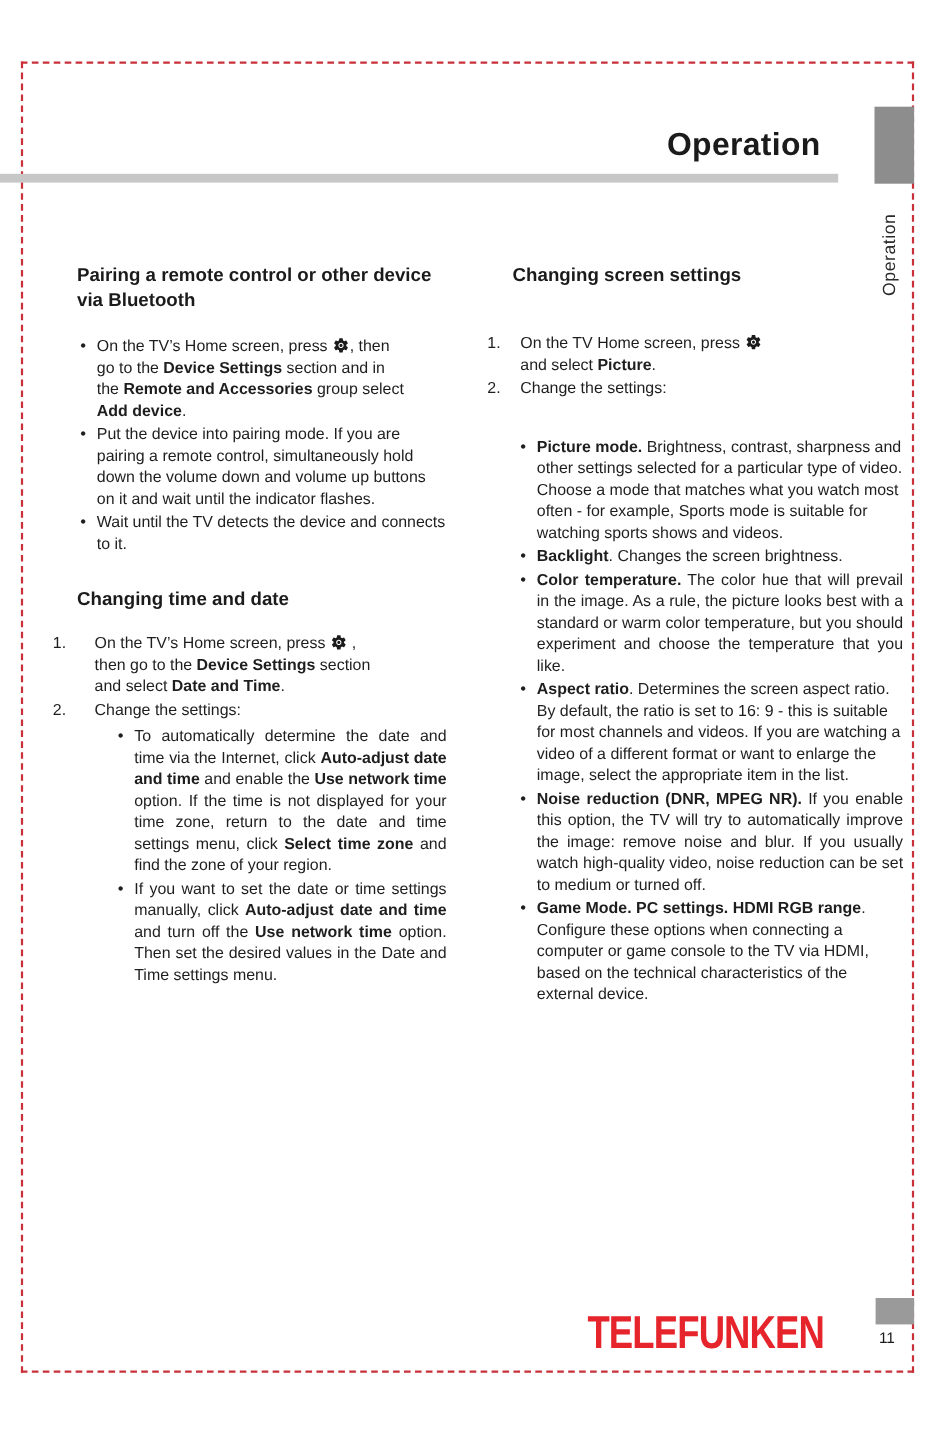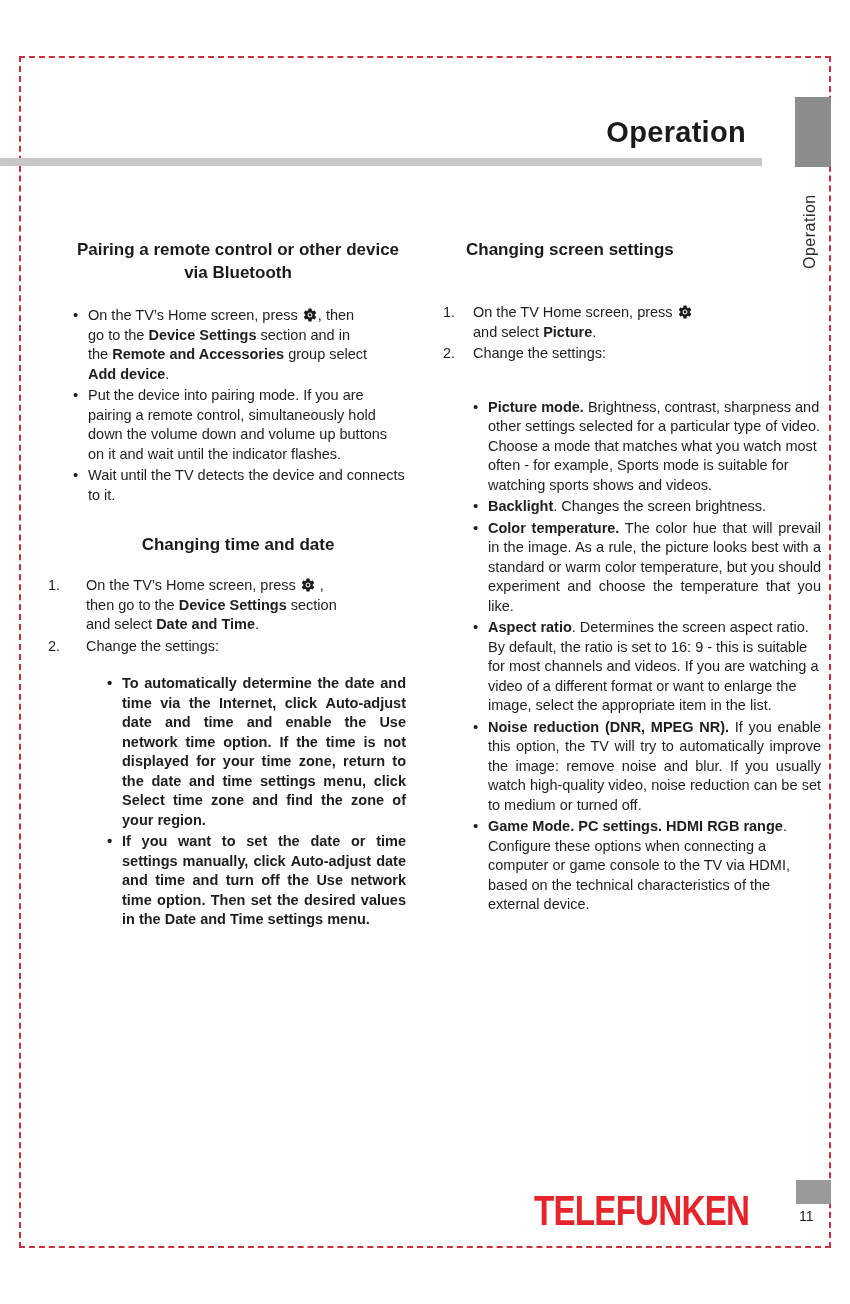--- a/index.html
+++ b/index.html
@@ -21,34 +21,34 @@
   }
   .page-title {
     position:absolute; top:116px; right:104px; font-size:29px; font-weight:bold;
     color:#1b1b1b; letter-spacing:0.3px;
   }
   .col { position:absolute; top:238px; font-size:14.5px; line-height:19.5px; }
   .col-left  { left:40px;  width:366px; }
   .col-right { left:443px; width:378px; }
 
   h2 { font-size:17px; line-height:23px; font-weight:bold; color:#1b1b1b; margin:0; }
-  .col-left h2  { margin-left:30px;text-align:center; }
+  .col-left h2  { margin-left:30px; }
   .col-right h2 { margin-left:23px; }
   .h-pairing { margin-bottom:22px; }
   .h-timedate { margin-top:28px; margin-bottom:20px; }
   .h-screen { margin-bottom:42px; }
 
   p.intro { margin:0 0 13px 0; }
 
   ul.bullets { margin:0; padding:0 0 0 48px; list-style:none; }
   ul.bullets > li { position:relative; margin:0 0 2px 0; }
   ul.bullets > li::before { content:"\2022"; position:absolute; left:-15px; top:-1px; font-size:15px; }
 
   .col-right ul.bullets { padding-left:45px; margin-top:34px; }
-  ul.bullets.lvl2 { padding-left:36px; margin-top:18px;font-weight:bold; }
+  ul.bullets.lvl2 { padding-left:36px; margin-top:5px; }
 
   .step { display:flex; margin-bottom:2px; }
   .col-left  .step-num { flex:none; width:38px; margin-left:8px; }
   .col-right .step-num { flex:none; width:30px; margin-left:0; }
   .step-body { flex:1; }
 
   .just { text-align:justify; }
 
   .subheading { font-weight:bold; margin:26px 0 26px 36px; font-size:14.5px; }
 

